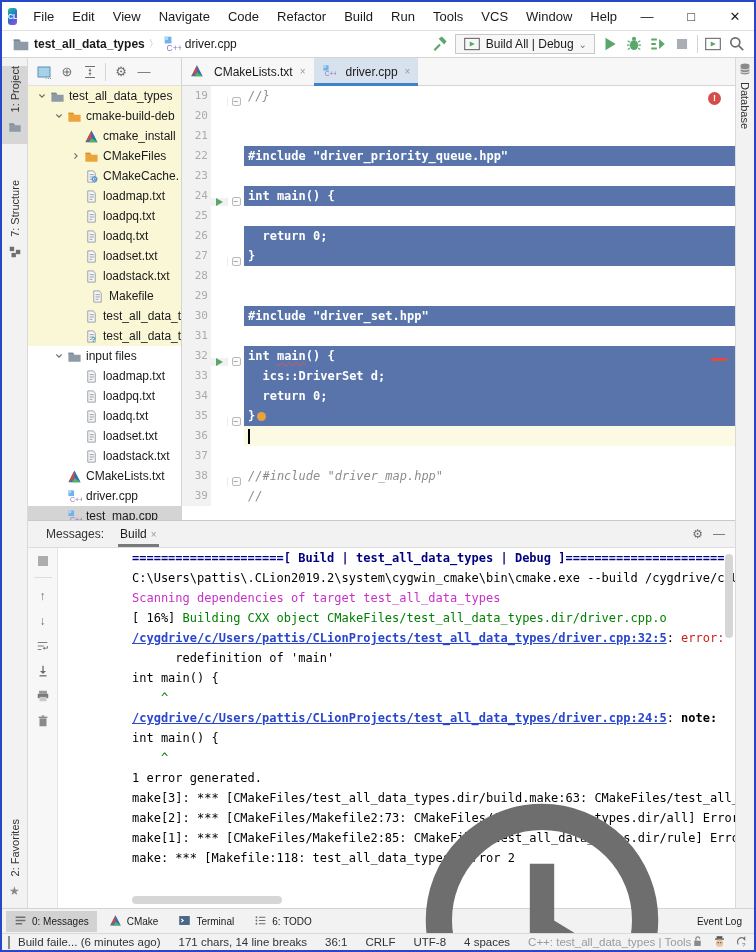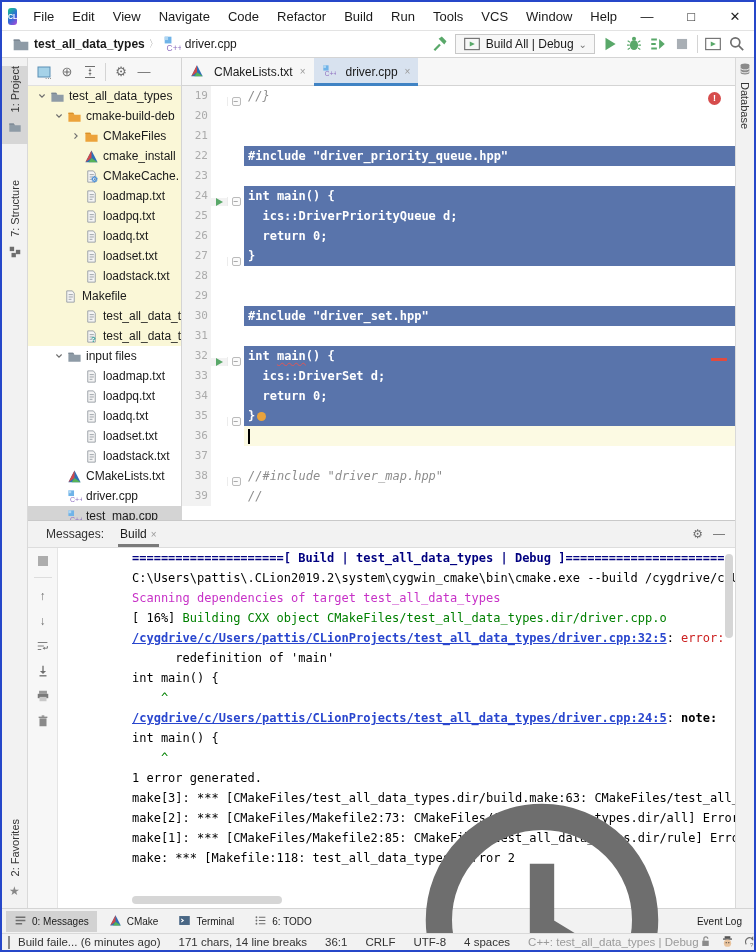--- a/index.html
+++ b/index.html
@@ -292,39 +292,39 @@
           <span class="chev"><svg viewBox="0 0 16 16" width="100%" height="100%">
               <path d="M4.5 6l3.5 3.5L11.5 6" stroke="#6E6E6E" fill="none" stroke-width="1.5"></path>
             </svg></span>
           <span class="ticon"><svg viewBox="0 0 16 16" width="100%" height="100%">
               <path d="M1.5 4h5l1.5 2h6.5v7.5h-13z" fill="#ECA33B"></path>
               <path d="M1.5 4h5l1 1.3H1.5z" fill="#D8912B"></path>
             </svg></span>
           <span>cmake-build-deb</span>
         </div>
         <div class="trow yellow" style="padding-left: 42px;">
-          <span class="chev"><svg viewBox="0 0 16 16" width="100%" height="100%">
-              <path d="M6 4.5L9.5 8 6 11.5" stroke="#6E6E6E" fill="none" stroke-width="1.5"></path>
-            </svg></span>
-          <span class="ticon"><svg viewBox="0 0 16 16" width="100%" height="100%">
-              <path d="M1.5 4h5l1.5 2h6.5v7.5h-13z" fill="#ECA33B"></path>
-              <path d="M1.5 4h5l1 1.3H1.5z" fill="#D8912B"></path>
-            </svg></span>
-          <span>CMakeFiles</span>
-        </div>
-        <div class="trow yellow" style="padding-left: 42px;">
           <span class="chev"></span>
           <span class="ticon"><svg viewBox="0 0 16 16" width="100%" height="100%">
               <polygon points="8,1.5 14.5,14 1.5,14" fill="#2E6FB7"></polygon>
               <polygon points="8,1.5 1.5,14 8,9.5" fill="#CE4A4A"></polygon>
               <polygon points="8,9.5 14.5,14 5,14" fill="#56B356"></polygon>
             </svg></span>
           <span>cmake_install</span>
         </div>
         <div class="trow yellow" style="padding-left: 42px;">
+          <span class="chev"><svg viewBox="0 0 16 16" width="100%" height="100%">
+              <path d="M6 4.5L9.5 8 6 11.5" stroke="#6E6E6E" fill="none" stroke-width="1.5"></path>
+            </svg></span>
+          <span class="ticon"><svg viewBox="0 0 16 16" width="100%" height="100%">
+              <path d="M1.5 4h5l1.5 2h6.5v7.5h-13z" fill="#ECA33B"></path>
+              <path d="M1.5 4h5l1 1.3H1.5z" fill="#D8912B"></path>
+            </svg></span>
+          <span>CMakeFiles</span>
+        </div>
+        <div class="trow yellow" style="padding-left: 42px;">
           <span class="chev"></span>
           <span class="ticon"><svg viewBox="0 0 16 16" width="100%" height="100%">
               <path d="M4 2h6l2 2.5V14H4z" fill="#F4F4F4" stroke="#9AA0A6"></path>
               <path d="M6 6h4.5M6 8.5h4.5M6 11h3" stroke="#9AA0A6"></path>
             </svg><span class="tover" style="color:#4A90D9">⚙</span></span>
           <span>CMakeCache.</span>
         </div>
         <div class="trow yellow" style="padding-left: 42px;">
           <span class="chev"></span>
           <span class="ticon"><svg viewBox="0 0 16 16" width="100%" height="100%">
@@ -358,21 +358,21 @@
           <span>loadset.txt</span>
         </div>
         <div class="trow yellow" style="padding-left: 42px;">
           <span class="chev"></span>
           <span class="ticon"><svg viewBox="0 0 16 16" width="100%" height="100%">
               <path d="M4 2h6l2 2.5V14H4z" fill="#F4F4F4" stroke="#9AA0A6"></path>
               <path d="M6 6h4.5M6 8.5h4.5M6 11h3" stroke="#9AA0A6"></path>
             </svg></span>
           <span>loadstack.txt</span>
         </div>
-        <div class="trow yellow" style="padding-left: 21px;">
+        <div class="trow yellow" style="padding-left: 48px;">
           <span class="chev"></span>
           <span class="ticon"><svg viewBox="0 0 16 16" width="100%" height="100%">
               <path d="M4 2h6l2 2.5V14H4z" fill="#F4F4F4" stroke="#9AA0A6"></path>
               <path d="M6 6h4.5M6 8.5h4.5M6 11h3" stroke="#9AA0A6"></path>
             </svg></span>
           <span>Makefile</span>
         </div>
         <div class="trow yellow" style="padding-left: 42px;">
           <span class="chev"></span>
           <span class="ticon"><svg viewBox="0 0 16 16" width="100%" height="100%">
@@ -490,21 +490,21 @@
           <span class="close">×</span>
         </div>
       </div>
     <div class="code" id="code">
         <div class="crow"><span class="gut">19</span><span class="runslot"></span><span class="foldslot"><span class="foldmark">−</span></span><span class="codecell comment">//}</span></div>
         <div class="crow"><span class="gut">20</span><span class="runslot"></span><span class="foldslot"></span><span class="codecell"></span></div>
         <div class="crow"><span class="gut">21</span><span class="runslot"></span><span class="foldslot"></span><span class="codecell"></span></div>
         <div class="crow sel"><span class="gut">22</span><span class="runslot"></span><span class="foldslot"></span><span class="codecell">#include "driver_priority_queue.hpp"</span></div>
         <div class="crow sel"><span class="gut">23</span><span class="runslot"></span><span class="foldslot"></span><span class="codecell"></span></div>
         <div class="crow sel"><span class="gut">24</span><span class="runslot"><span class="runarrow"></span></span><span class="foldslot"><span class="foldmark">−</span></span><span class="codecell">int main() {</span></div>
-        <div class="crow sel"><span class="gut">25</span><span class="runslot"></span><span class="foldslot"></span><span class="codecell">  ics::DriverPriorityQueue d;</span></div>
+        <div class="crow sel"><span class="gut">25</span><span class="runslot"></span><span class="foldslot"></span></div>
         <div class="crow sel"><span class="gut">26</span><span class="runslot"></span><span class="foldslot"></span><span class="codecell">  return 0;</span></div>
         <div class="crow sel"><span class="gut">27</span><span class="runslot"></span><span class="foldslot"><span class="foldmark">−</span></span><span class="codecell">}</span></div>
         <div class="crow sel"><span class="gut">28</span><span class="runslot"></span><span class="foldslot"></span><span class="codecell"></span></div>
         <div class="crow sel"><span class="gut">29</span><span class="runslot"></span><span class="foldslot"></span><span class="codecell"></span></div>
         <div class="crow sel"><span class="gut">30</span><span class="runslot"></span><span class="foldslot"></span><span class="codecell">#include "driver_set.hpp"</span></div>
         <div class="crow sel"><span class="gut">31</span><span class="runslot"></span><span class="foldslot"></span><span class="codecell"></span></div>
         <div class="crow sel"><span class="gut">32</span><span class="runslot"><span class="runarrow"></span></span><span class="foldslot"><span class="foldmark">−</span></span><span class="codecell">int <span class="sq">main</span>() {</span></div>
         <div class="crow sel"><span class="gut">33</span><span class="runslot"></span><span class="foldslot"></span><span class="codecell">  ics::DriverSet d;</span></div>
         <div class="crow sel"><span class="gut">34</span><span class="runslot"></span><span class="foldslot"></span><span class="codecell">  return 0;</span></div>
         <div class="crow sel"><span class="gut">35</span><span class="runslot"></span><span class="foldslot"><span class="foldmark">−</span></span><span class="codecell">}<span class="odot"></span></span></div>
@@ -624,21 +624,21 @@
   <div class="abs statusbar">
     <span class="sb-ic"></span>
     <div id="sbitems" style="display:flex;align-items:center;">
         <span class="sb-item">Build faile... (6 minutes ago)</span>
         <span class="sb-item">171 chars, 14 line breaks</span>
         <span class="sb-item">36:1</span>
         <span class="sb-item">CRLF</span>
         <span class="sb-item">UTF-8</span>
         <span class="sb-item">4 spaces</span>
       </div>
-    <span class="sb-muted">C++: test_all_data_types | Debug</span>
+    <span class="sb-muted">C++: test_all_data_types | Tools</span>
     <div class="sb-right">
       <span id="ic-lock"><svg viewBox="0 0 16 16" width="100%" height="100%">
             <rect x="4" y="7" width="8" height="6.5" fill="#8A8A8A"></rect>
             <path d="M6 7V4.6a2.4 2.4 0 014.8 0" fill="none" stroke="#8A8A8A" stroke-width="1.5"></path>
           </svg></span>
       <span id="ic-hector"><svg viewBox="0 0 16 16" width="100%" height="100%">
             <rect x="2.5" y="4.2" width="11" height="1.6" fill="#555"></rect>
             <rect x="4.5" y="1.5" width="7" height="3" fill="#555"></rect>
             <circle cx="8" cy="10" r="4.5" fill="#E8C39E"></circle>
             <circle cx="6.4" cy="9.4" r=".7" fill="#333"></circle>

